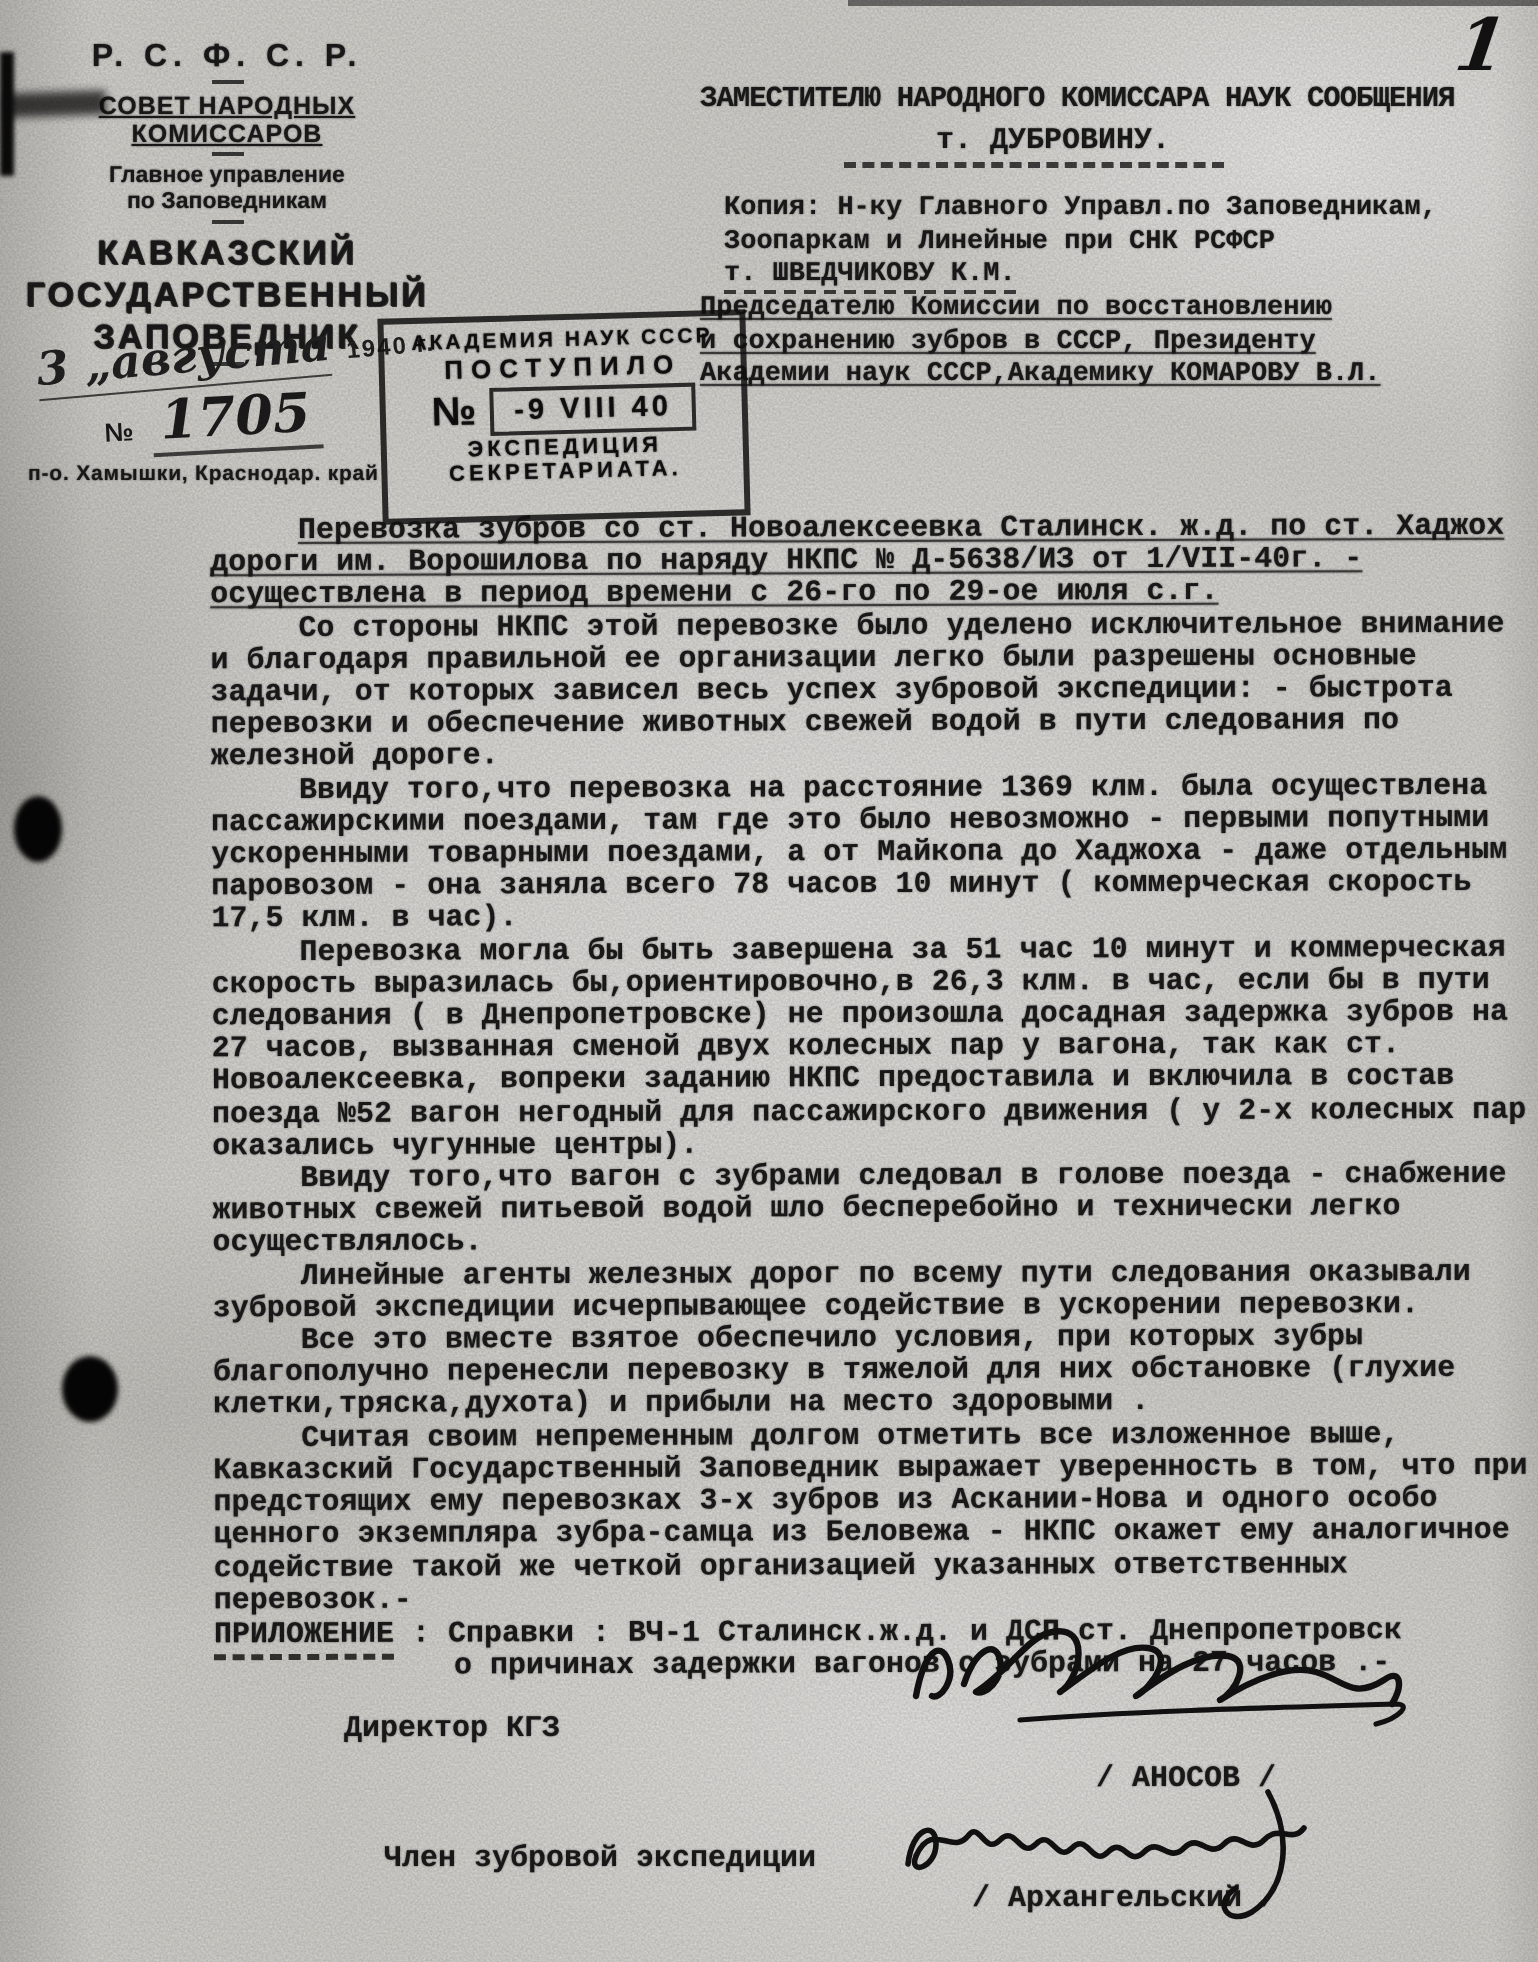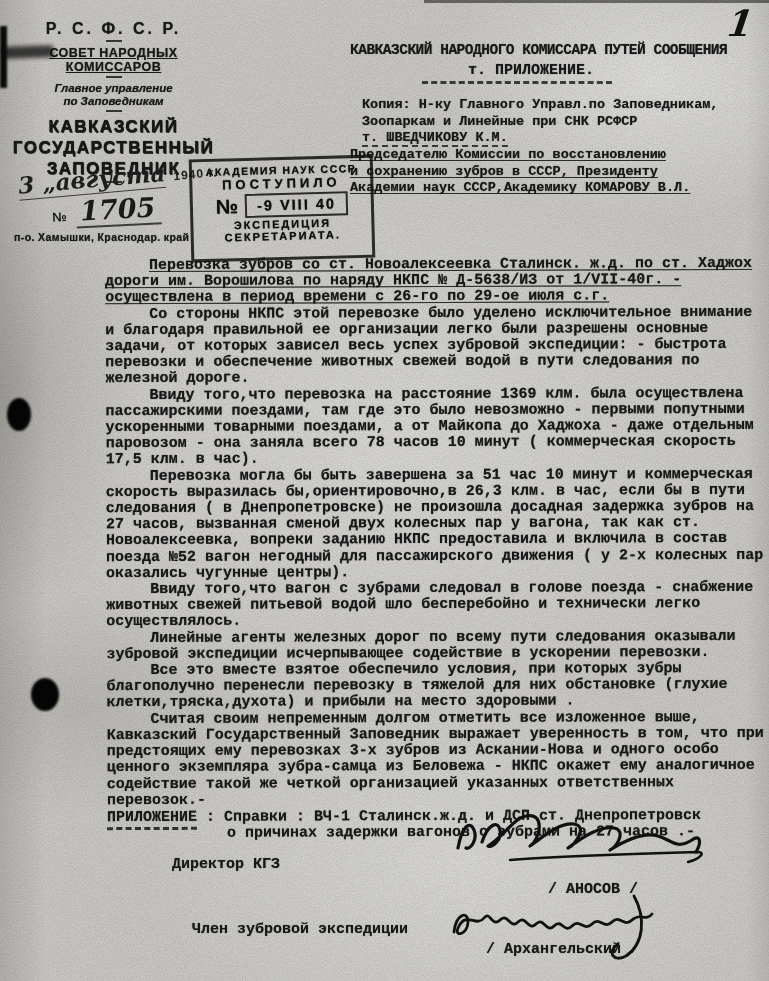--- a/index.html
+++ b/index.html
@@ -31,21 +31,21 @@
   .smudge1{left:3px;top:46px;width:50px;height:12px;background:rgba(12,12,12,.75);
            filter:blur(2px);transform:rotate(-2deg);z-index:3;}
   
   .page-num{right:16px;top:2px;font-family:"DejaVu Serif",serif;font-style:italic;
     font-weight:bold;font-size:36px;transform:skewX(-8deg);color:#141414;z-index:4;}
   
   .letterhead{left:6px;top:20px;width:215px;text-align:center;z-index:2;}
   .lh-rsfsr{font-size:16px;letter-spacing:3px;}
   .lh-rule{width:16px;border-top:2px solid rgba(20,20,20,.8);margin:2px auto 4px;}
   .lh-org{font-size:12.5px;letter-spacing:.5px;text-decoration:underline;}
-  .lh-dept{font-size:11.5px;line-height:13px;font-style:italic;}
+  .lh-dept{font-size:11.5px;line-height:13px;}
   .lh-name{font-size:17px;letter-spacing:1.5px;line-height:21px;
            text-shadow:0 0 1px #111,.6px .6px 0 rgba(20,20,20,.8);}
   .date-line{left:18px;top:163px;transform:rotate(-5deg);font-family:"DejaVu Serif",serif;
     font-style:italic;font-weight:bold;font-size:23px;color:#222;z-index:2;white-space:nowrap;}
   .hand-ul{border-bottom:1.5px solid rgba(30,30,30,.8);padding-bottom:1px;}
   .date-year{font-family:"Liberation Sans",sans-serif;font-style:normal;font-size:12px;
     font-weight:bold;letter-spacing:1px;}
   .num-line{left:52px;top:194px;transform:rotate(-3deg);z-index:2;white-space:nowrap;}
   .num-label{font-family:"Liberation Sans",sans-serif;font-weight:bold;font-size:13px;}
   .num-value{font-family:"DejaVu Serif",serif;font-style:italic;font-weight:bold;font-size:27px;
@@ -135,22 +135,22 @@
     <div class="stamp-l2">ПОСТУПИЛО</div>
     <div class="stamp-row">
       <span class="stamp-no">№</span>
       <span class="stamp-date">-9 VIII 40</span>
     </div>
     <div class="stamp-l3">ЭКСПЕДИЦИЯ</div>
     <div class="stamp-l4">СЕКРЕТАРИАТА.</div>
   </div>
 
   <div class="abs recipient tw">
-    <div class="r-line1">КАВКАЗСКИЙ НАРОДНОГО КОМИССАРА ПУТЕЙ СООБЩЕНИЯ</div>
-    <div class="r-line2">т. ПРИЛОЖЕНИЕ.</div>
+    <div class="r-line1">ЗАМЕСТИТЕЛЮ НАРОДНОГО КОМИССАРА НАУК СООБЩЕНИЯ</div>
+    <div class="r-line2">т. ДУБРОВИНУ.</div>
     <div class="r-dash"></div>
     <div class="copy">
       <div class="copy-line ind">Копия: Н-ку Главного Управл.по Заповедникам,</div>
       <div class="copy-line ind">Зоопаркам и Линейные при СНК РСФСР</div>
       <div class="copy-line ind"><span class="dash-under">т. ШВЕДЧИКОВУ К.М.</span></div>
       <div class="copy-line u-pen">Председателю Комиссии по восстановлению</div>
       <div class="copy-line u-pen">и сохранению зубров в СССР, Президенту</div>
       <div class="copy-line u-pen">Академии наук СССР,Академику КОМАРОВУ В.Л.</div>
     </div>
   </div>

